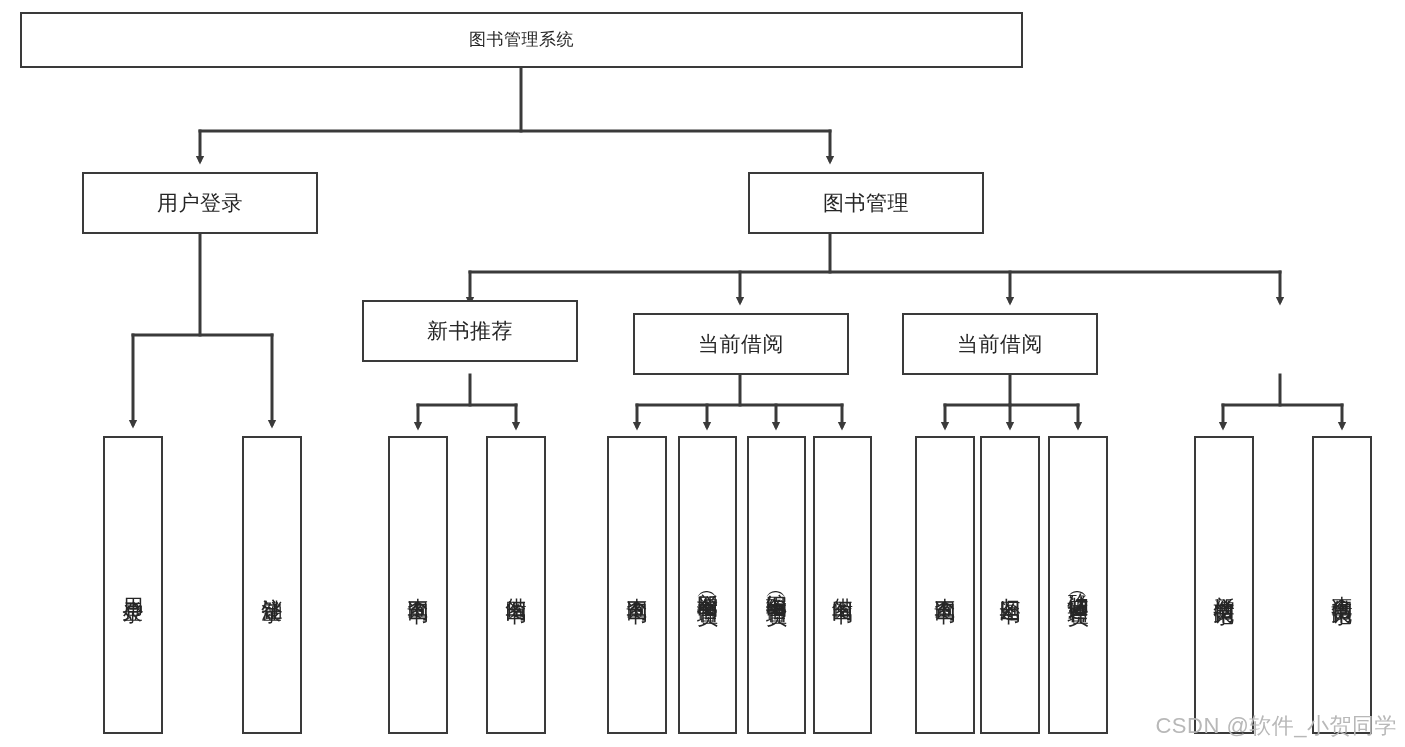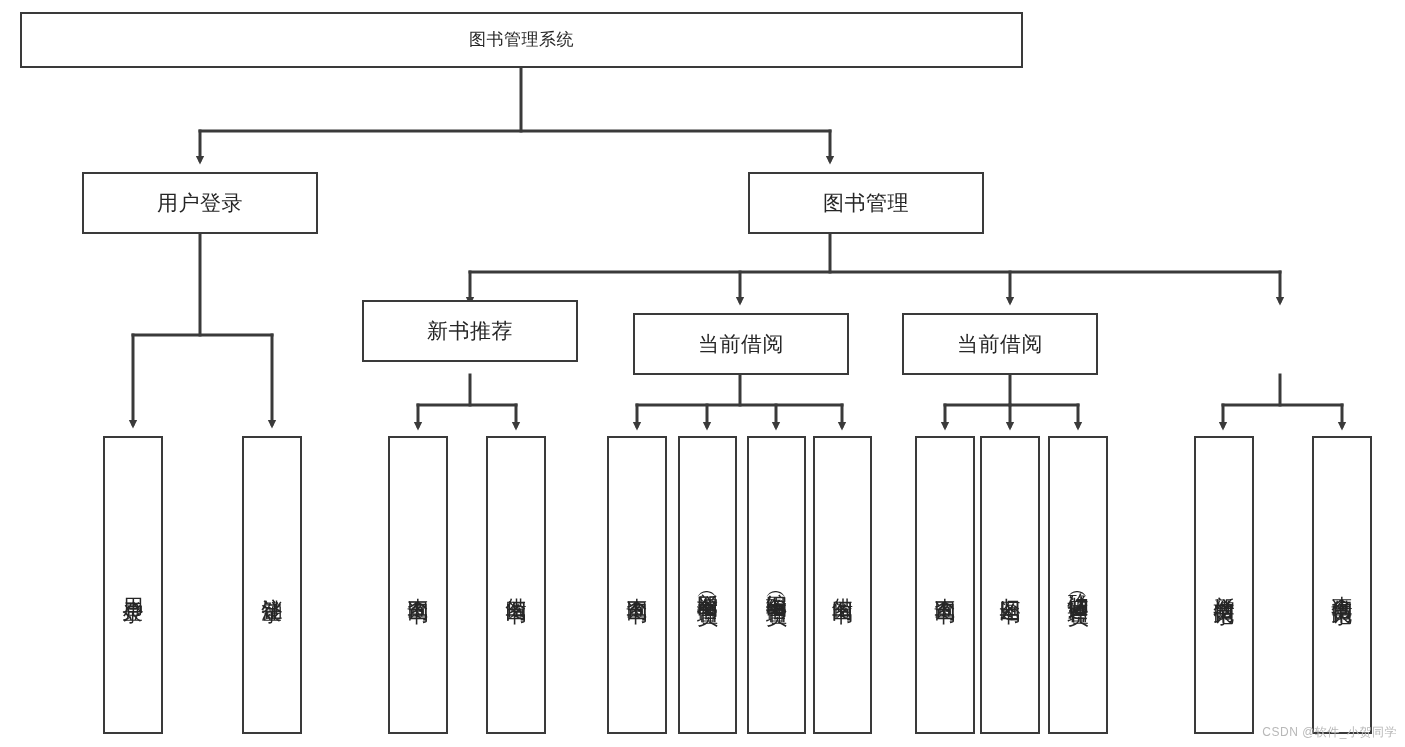--- a/index.html
+++ b/index.html
@@ -62,21 +62,21 @@
     font-size: 21px;
     line-height: 1.34;
     letter-spacing: 2px;
     max-height: 100%;
     white-space: normal;
   }
   .watermark {
     position: absolute;
     right: 8px;
     bottom: 6px;
-    font-size: 12px;
+    font-size: 22px;
     color: #b8b8b8;
     letter-spacing: 0.5px;
     white-space: nowrap;
     user-select: none;
   }
 </style>
 </head>
 <body>
 
 <div id="diagram-root">

